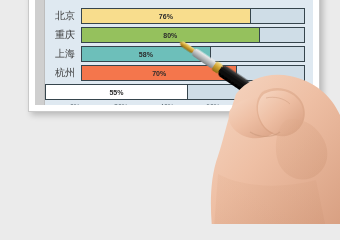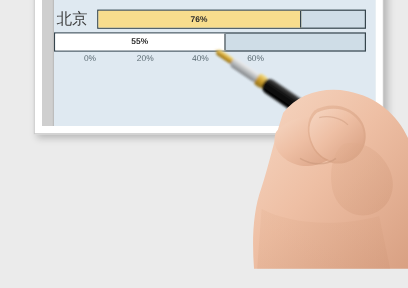--- a/index.html
+++ b/index.html
@@ -70,23 +70,23 @@
 
   .row {
     display: flex;
     align-items: center;
     height: 16px;
   }
 
   .cat-label {
     width: 30px;
     flex: 0 0 30px;
-    text-align: center;
+    text-align: right;
     padding-right: 6px;
-    font-size: 13px;
+    font-size: 10px;
     color: #3a3a3a;
     line-height: 16px;
     white-space: nowrap;
   }
 
   .track {
     position: relative;
     flex: 1 1 auto;
     height: 16px;
     background: #cfdde7;
@@ -149,20 +149,44 @@
 
       <div id="row-gutter"></div>
 
       <div id="chart">
         <div class="rows" id="rows">
             <div class="row">
               <div class="cat-label">北京</div>
               <div class="track" style="background: rgb(207, 221, 231); border-color: rgb(54, 69, 77);">
                 <div class="bar" style="width: 76%; background: rgb(248, 221, 141); border-right-color: rgb(54, 69, 77);">
                   <span class="bar-value">76%</span>
+                </div>
+              </div>
+            </div>
+            <div class="row">
+              <div class="cat-label">重庆</div>
+              <div class="track" style="background: rgb(207, 221, 231); border-color: rgb(54, 69, 77);">
+                <div class="bar" style="width: 80%; background: rgb(149, 193, 93); border-right-color: rgb(54, 69, 77);">
+                  <span class="bar-value">80%</span>
+                </div>
+              </div>
+            </div>
+            <div class="row">
+              <div class="cat-label">上海</div>
+              <div class="track" style="background: rgb(207, 221, 231); border-color: rgb(54, 69, 77);">
+                <div class="bar" style="width: 58%; background: rgb(109, 191, 186); border-right-color: rgb(54, 69, 77);">
+                  <span class="bar-value">58%</span>
+                </div>
+              </div>
+            </div>
+            <div class="row">
+              <div class="cat-label">杭州</div>
+              <div class="track" style="background: rgb(207, 221, 231); border-color: rgb(54, 69, 77);">
+                <div class="bar" style="width: 70%; background: rgb(244, 118, 76); border-right-color: rgb(54, 69, 77);">
+                  <span class="bar-value">70%</span>
                 </div>
               </div>
             </div>
             <div class="row">
               <div class="track" style="background: rgb(207, 221, 231); border-color: rgb(54, 69, 77);">
                 <div class="bar" style="width: 55%; background: rgb(255, 255, 255); border-right-color: rgb(54, 69, 77);">
                   <span class="bar-value">55%</span>
                 </div>
               </div>
             </div>

